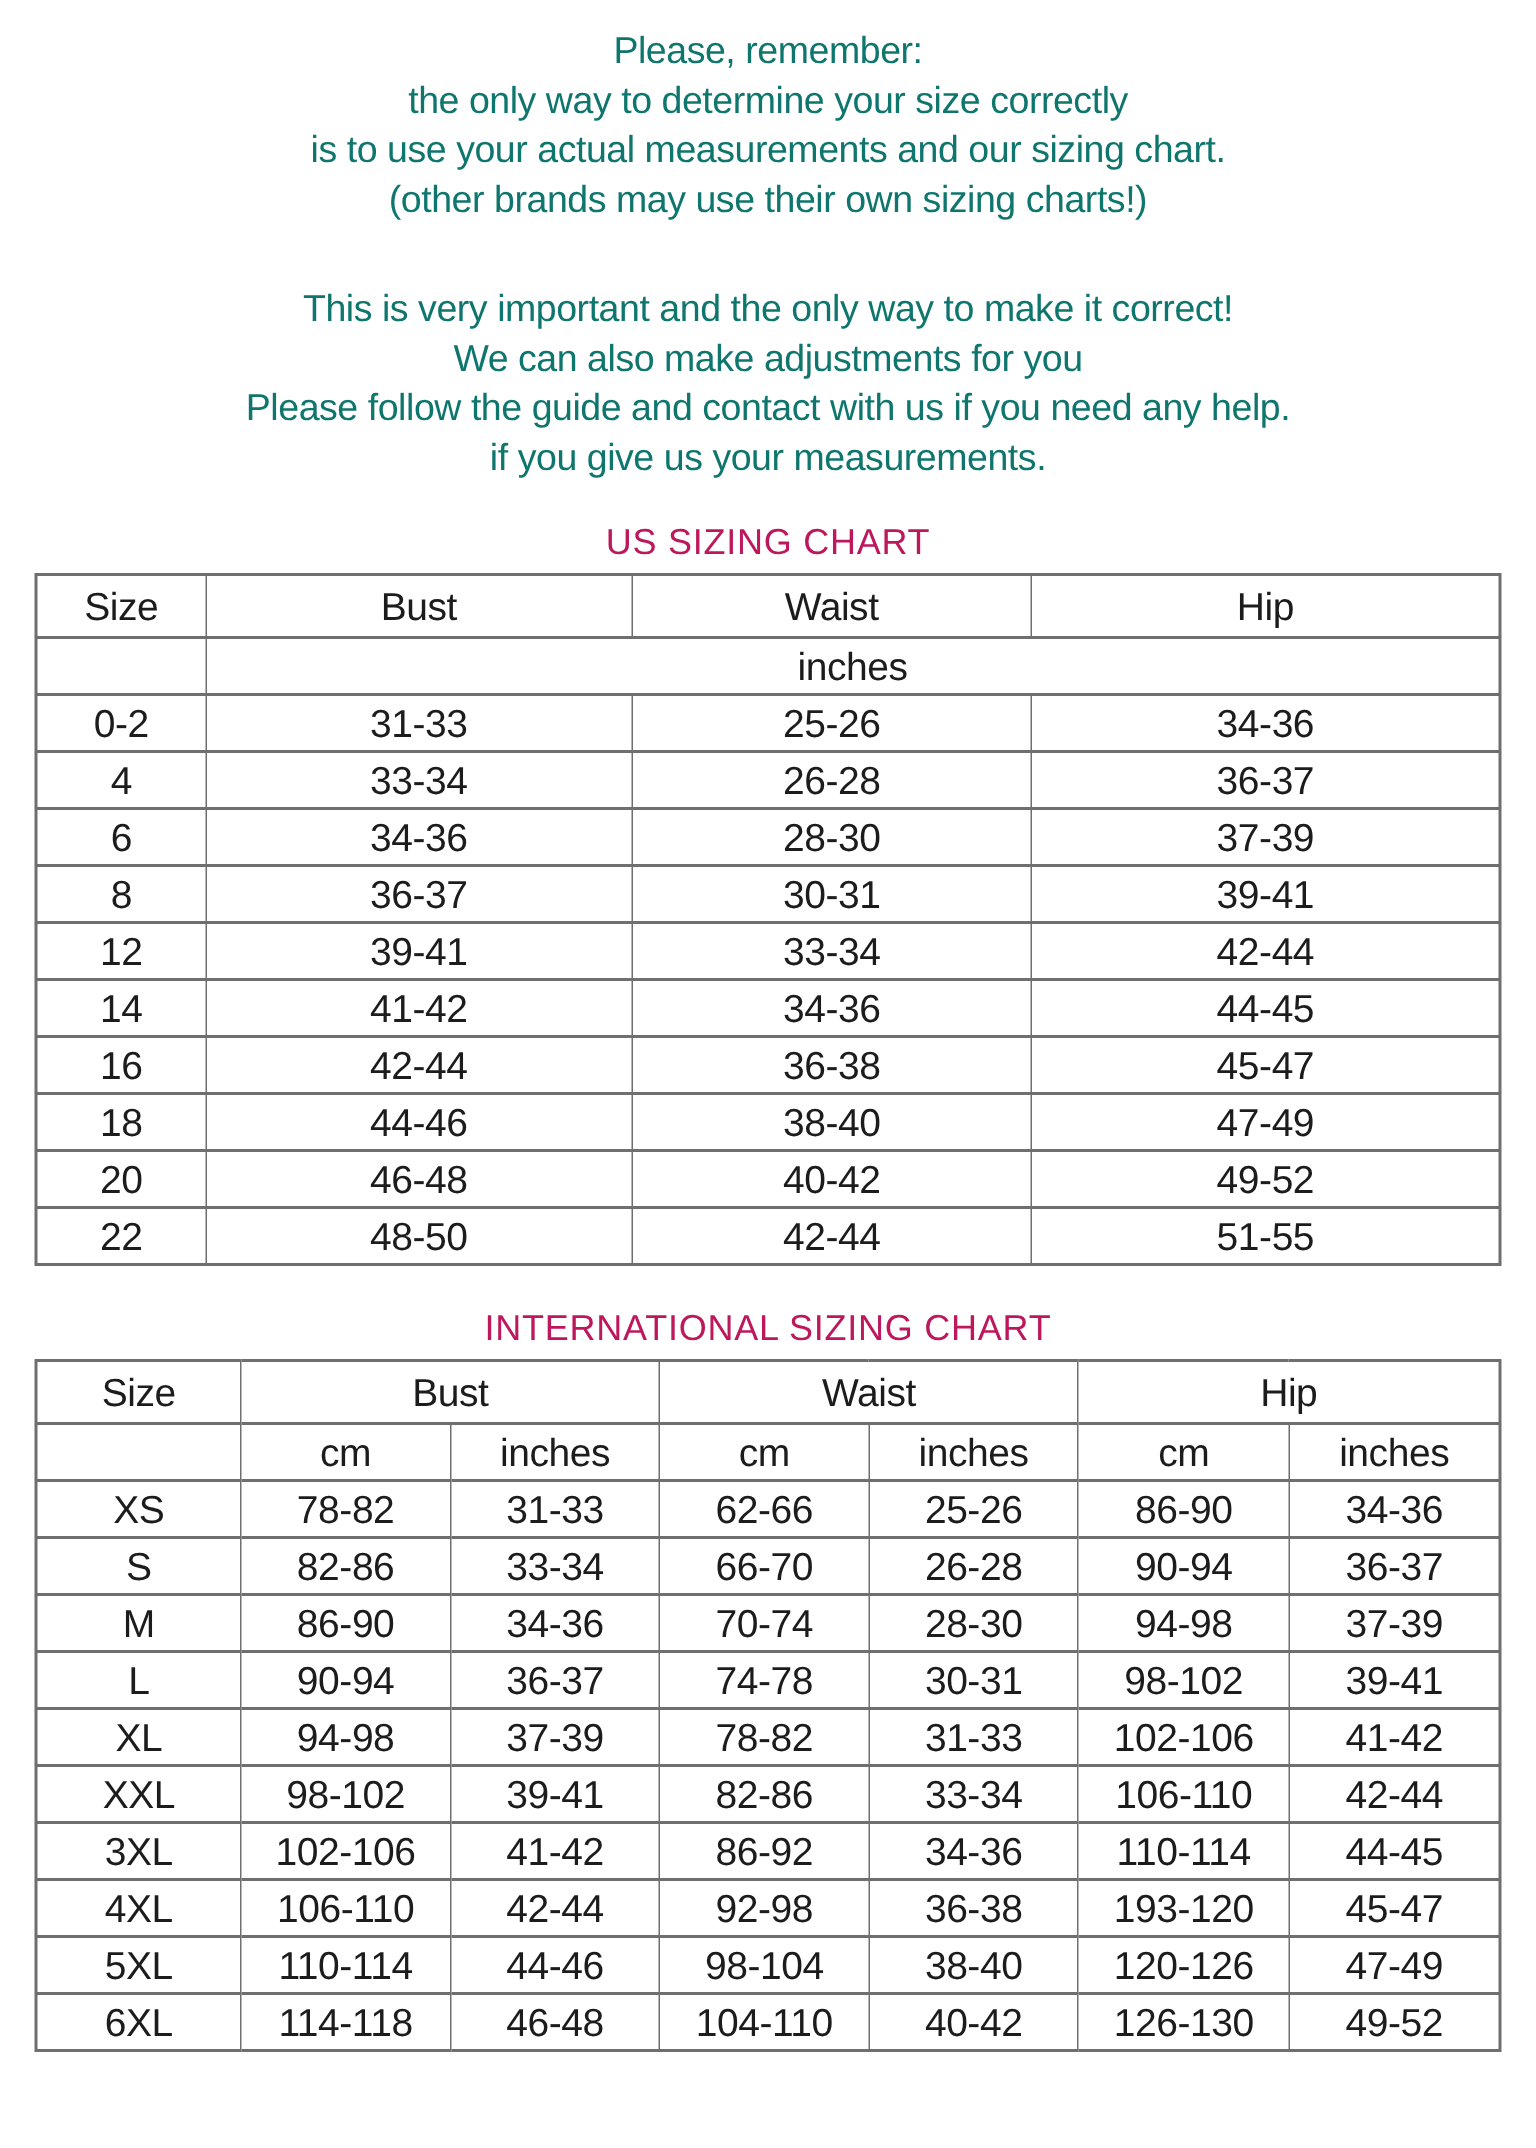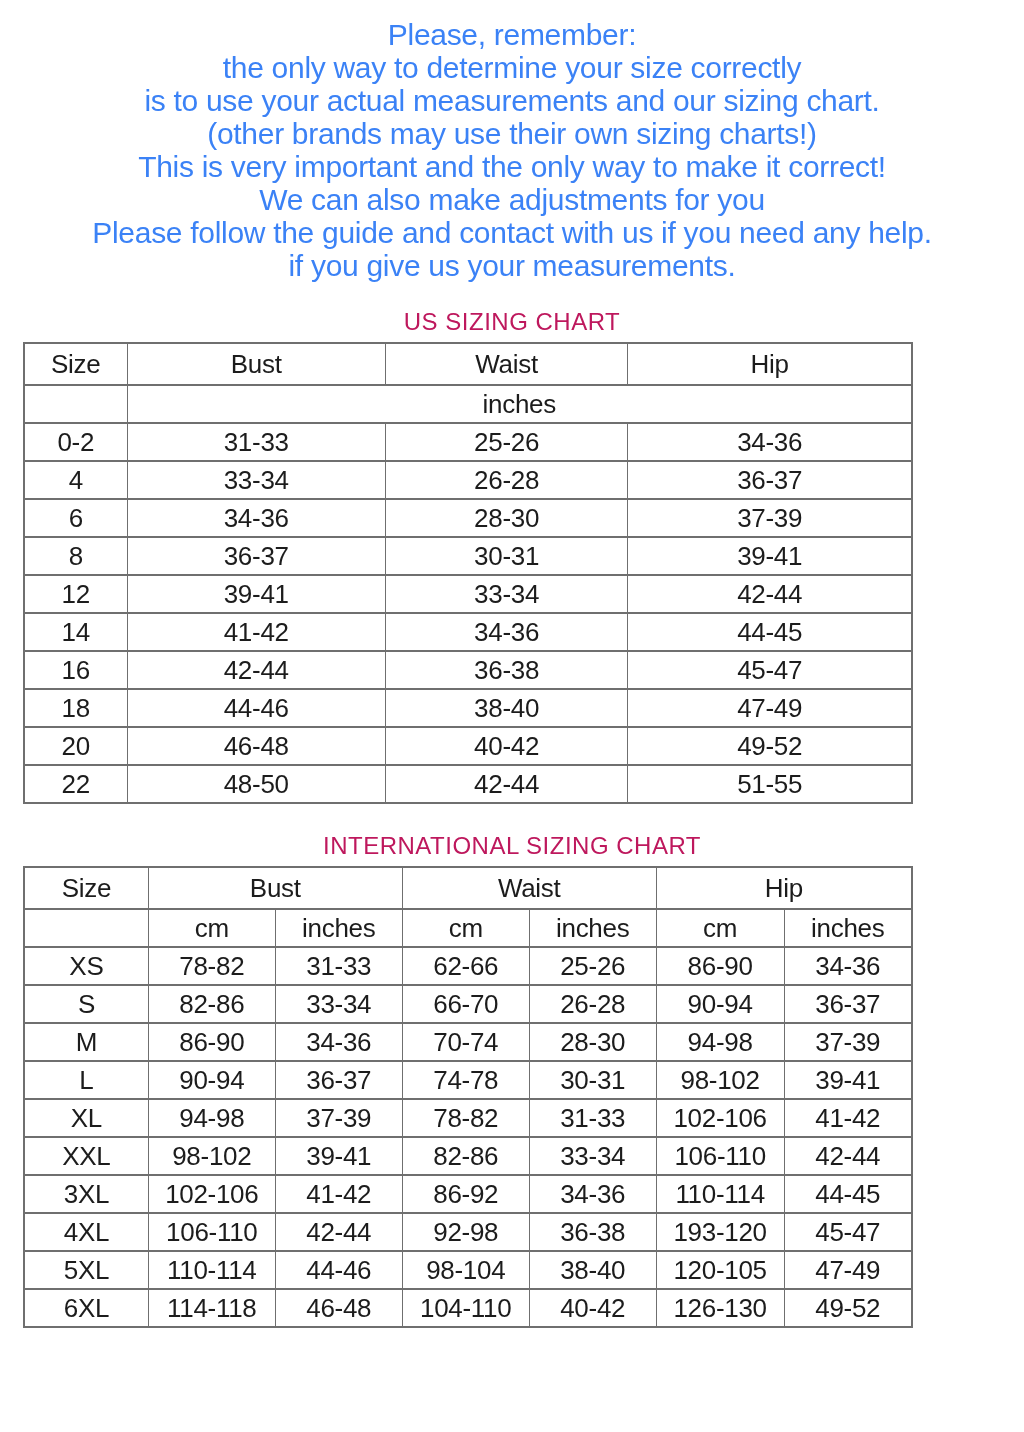--- a/index.html
+++ b/index.html
@@ -10,42 +10,42 @@
   }
   .page {
     width: 1024px;
     min-height: 1432px;
     padding: 18px 23px 10px 23px;
     background: #ffffff;
   }
   
   .intro {
     text-align: center;
-    color: #3b82f6;
-    font-size: 30px;
+    color: #0f766e;
+    font-size: 25px;
     font-weight: 300;
     line-height: 33px;
     letter-spacing: -0.3px;
   }
-  .intro .para2 { }
+  .intro .para2 { margin-top: 40px; }
   .intro-line { white-space: nowrap; }
   
   .chart-title {
     text-align: center;
     color: #be185d;
     font-size: 24px;
     font-weight: 300;
     letter-spacing: 0.5px;
     margin-top: 26px;
     margin-bottom: 6px;
   }
   .chart-title.intl { margin-top: 28px; }
   
   table {
-    width: 890px;
+    width: 978px;
     border-collapse: collapse;
     table-layout: fixed;
     color: #1c1c1c;
     font-size: 26px;
     font-weight: 300;
     letter-spacing: -0.3px;
   }
   th, td {
     border: 1px solid #6f6f6f;
     border-top-width: 2px;
@@ -266,21 +266,21 @@
           <td>36-38</td>
           <td>193-120</td>
           <td>45-47</td>
         </tr>
         <tr>
           <td>5XL</td>
           <td>110-114</td>
           <td>44-46</td>
           <td>98-104</td>
           <td>38-40</td>
-          <td>120-105</td>
+          <td>120-126</td>
           <td>47-49</td>
         </tr>
         <tr>
           <td>6XL</td>
           <td>114-118</td>
           <td>46-48</td>
           <td>104-110</td>
           <td>40-42</td>
           <td>126-130</td>
           <td>49-52</td>

